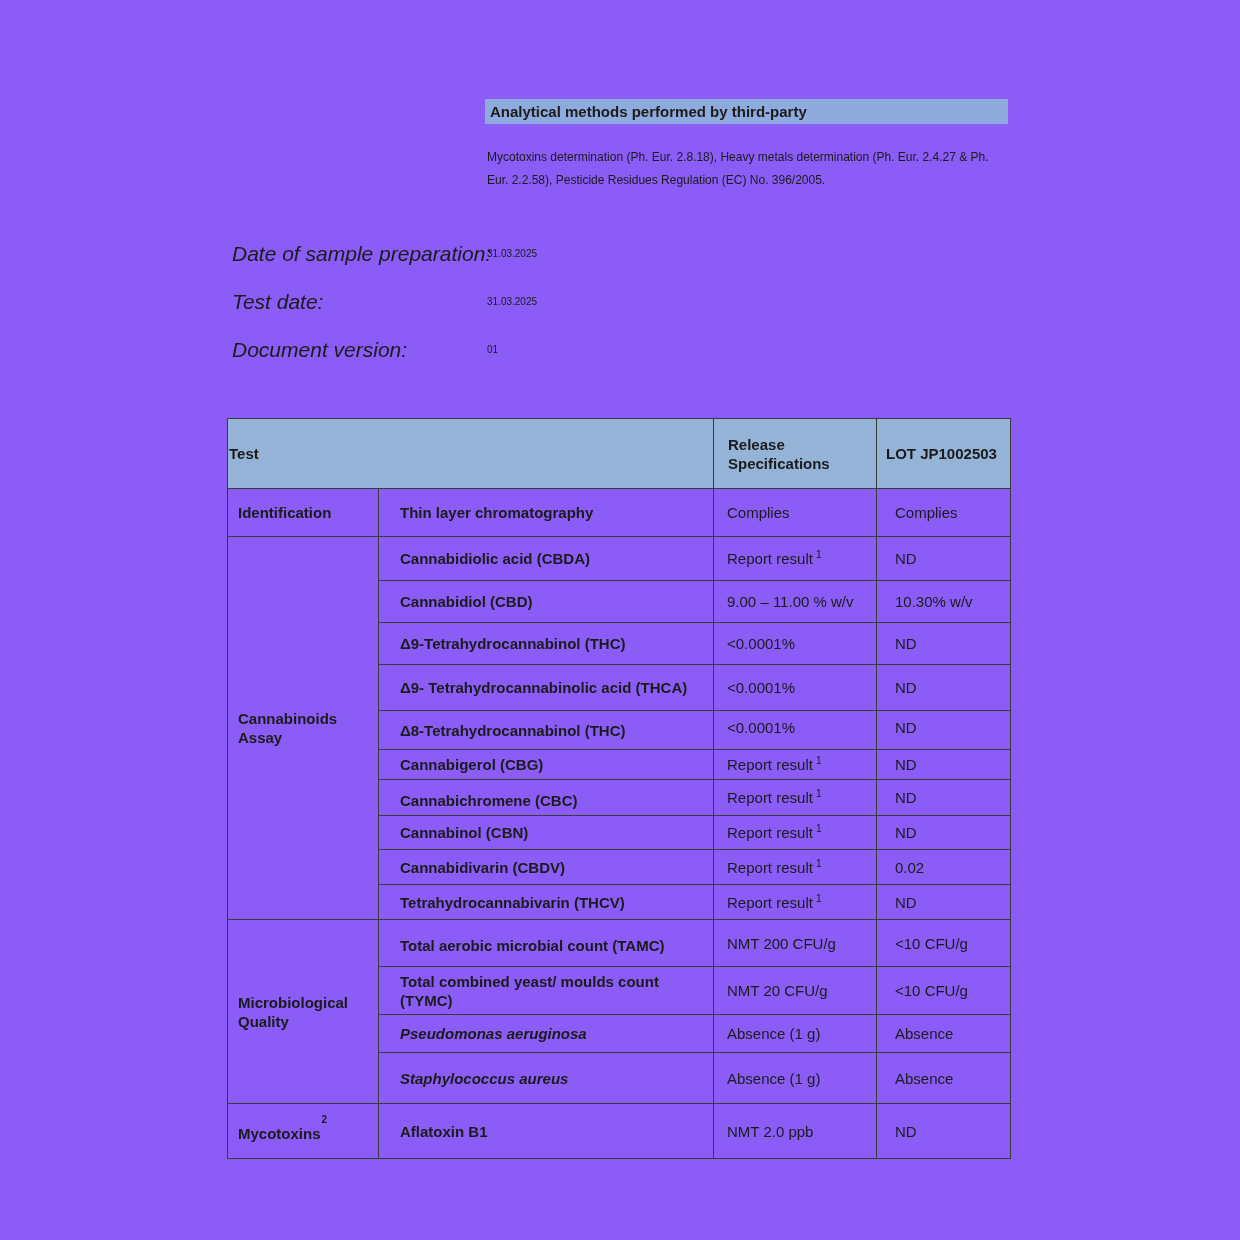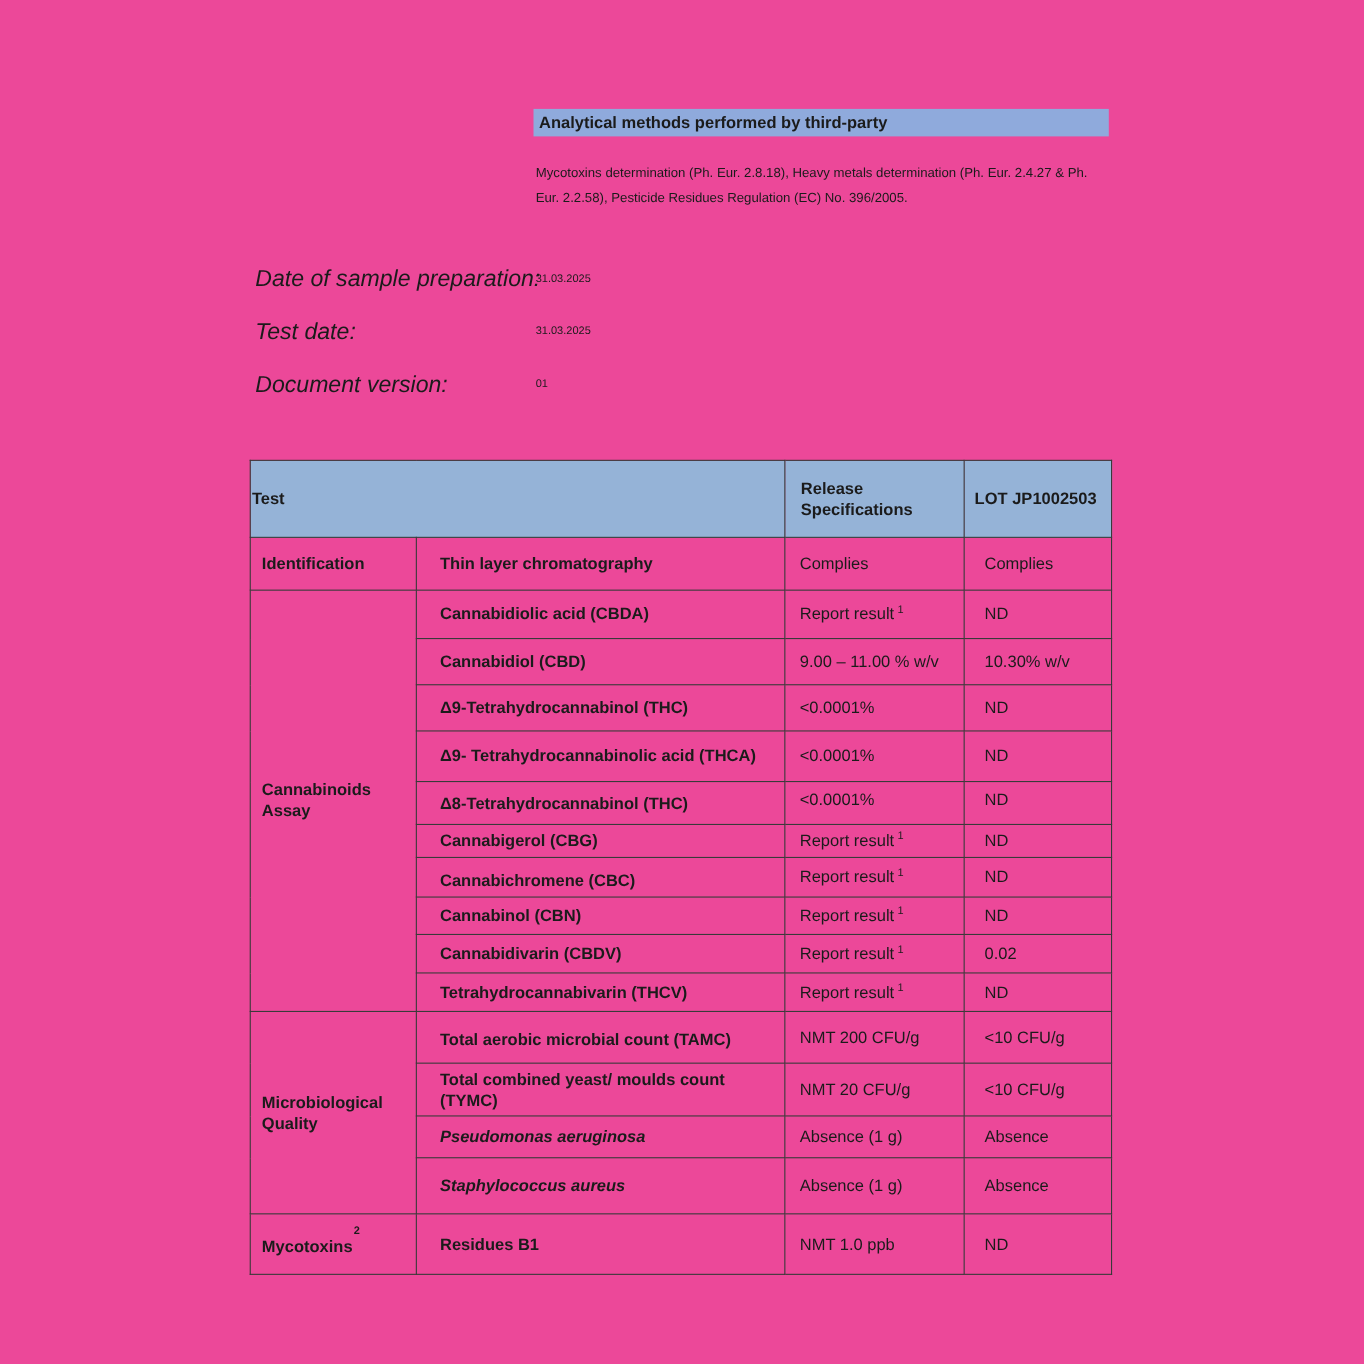--- a/index.html
+++ b/index.html
@@ -6,21 +6,21 @@
     margin: 0;
     padding: 0;
     background: #ffffff;
     font-family: "Liberation Sans", sans-serif;
     color: #1b1b1b;
   }
   .page {
     position: relative;
     width: 1240px;
     height: 1240px;
-    background: #ec4899;
+    background: #8b5cf6;
     overflow: hidden;
   }
   
   .title-bar {
     position: absolute;
     left: 485px;
     top: 99px;
     width: 523px;
     height: 25px;
     background: #8FAADC;
@@ -235,20 +235,20 @@
     </tr>
 
     <tr style="height:51px;">
       <td class="test italic">Staphylococcus aureus</td>
       <td class="spec">Absence (1 g)</td>
       <td class="res">Absence</td>
     </tr>
 
     <tr style="height:55px;">
       <td class="cat"><span>Mycotoxins</span><sup class="fn2">2</sup></td>
-      <td class="test">Residues B1</td>
-      <td class="spec">NMT 1.0 ppb</td>
+      <td class="test">Aflatoxin B1</td>
+      <td class="spec">NMT 2.0 ppb</td>
       <td class="res">ND</td>
     </tr>
 
   </tbody>
     </table>
 </div>
 
 </body></html>

